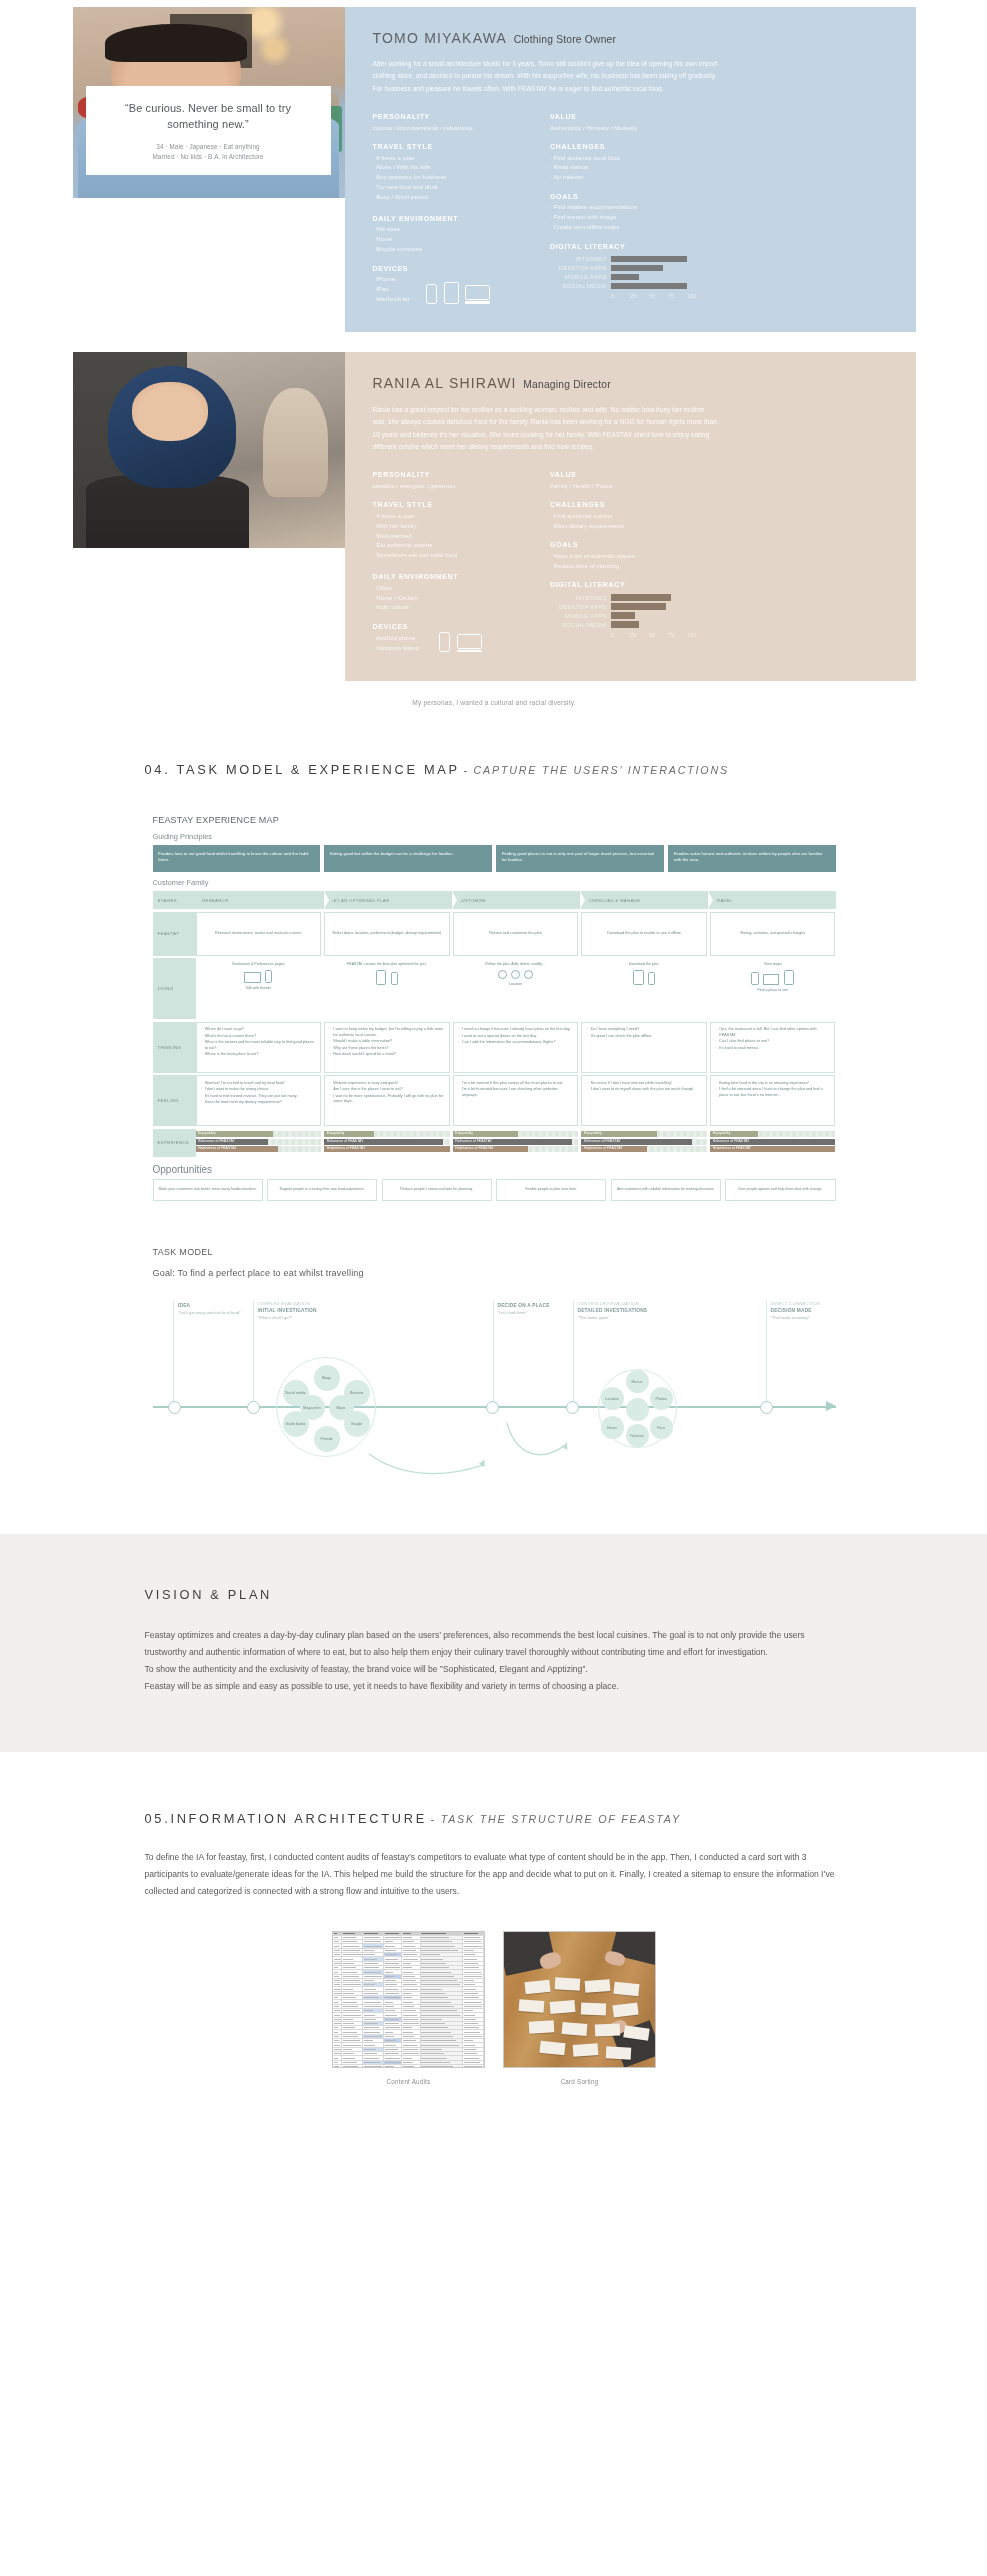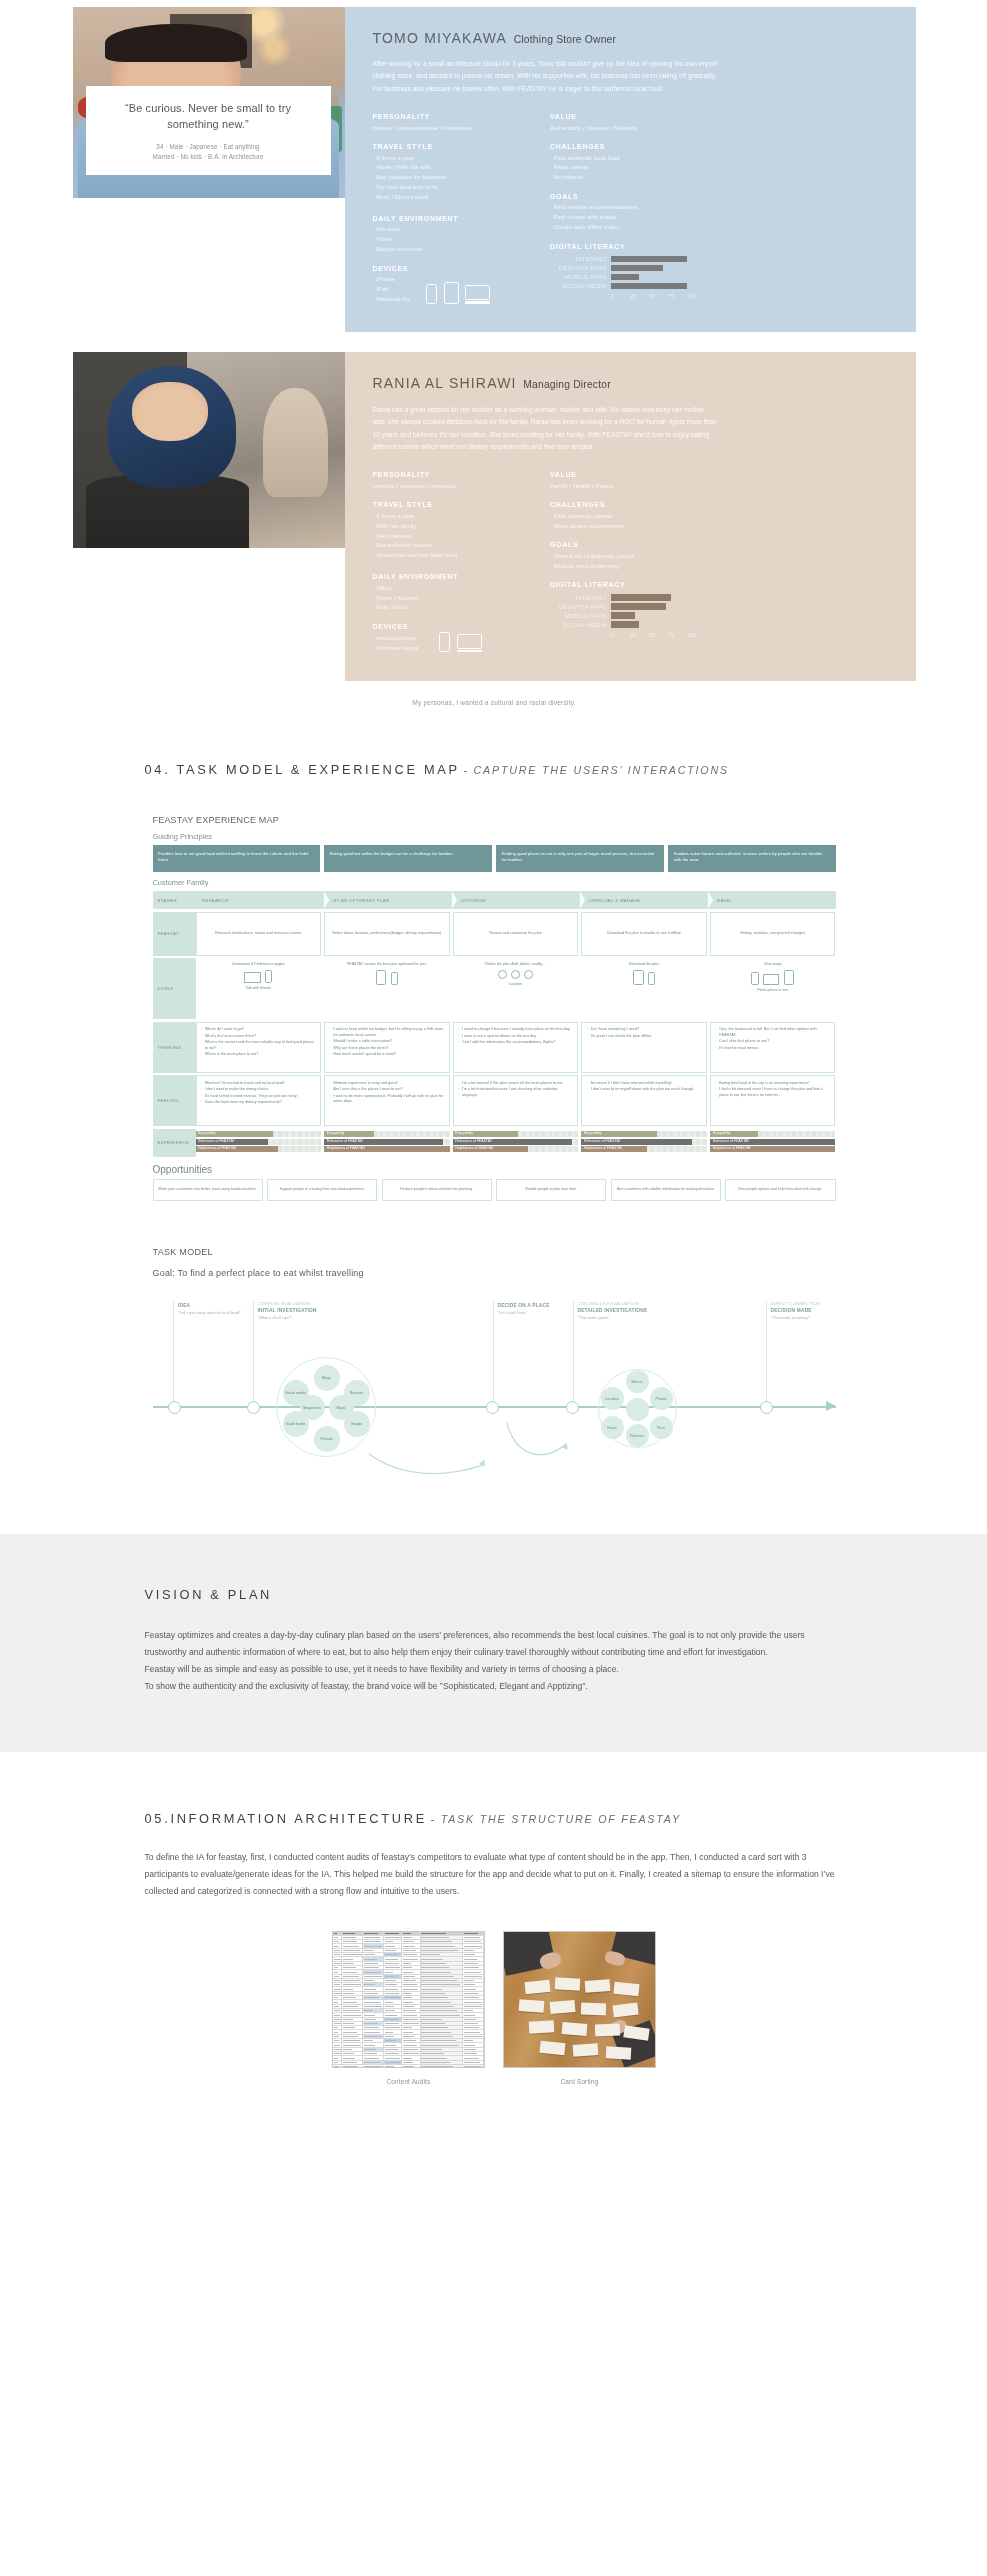--- a/index.html
+++ b/index.html
@@ -835,22 +835,22 @@
         <path d="M497 178 l 6 -6 l 1 9 z" fill="#bfded5"></path>
       </svg>
     </div>
   </div>
 
   <div class="vision-band">
     <div class="wrap">
       <div class="sec-title">VISION &amp; PLAN</div>
       <div style="height:25px"></div>
       <div class="body-text" style="max-width:724px">Feastay optimizes and creates a day-by-day culinary plan based on the users’ preferences, also recommends the best local cuisines. The goal is to not only provide the users trustworthy and authentic information of where to eat, but to also help them enjoy their culinary travel thoroughly without contributing time and effort for investigation.</div>
+      <div class="body-text" style="max-width:724px">To show the authenticity and the exclusivity of feastay, the brand voice will be ”Sophisticated, Elegant and Apptizing”.</div>
       <div class="body-text" style="max-width:724px">Feastay will be as simple and easy as possible to use, yet it needs to have flexibility and variety in terms of choosing a place.</div>
-      <div class="body-text" style="max-width:724px">To show the authenticity and the exclusivity of feastay, the brand voice will be ”Sophisticated, Elegant and Apptizing”.</div>
     </div>
   </div>
 
   <div style="height:59px"></div>
   <div class="wrap">
     <div>
       <span class="sec-title">05.INFORMATION ARCHITECTURE</span>
       <span class="sec-sub">- TASK THE STRUCTURE OF FEASTAY</span>
     </div>
     <div class="body-text" style="margin-top:23px;max-width:724px">To define the IA for feastay, first, I conducted content audits of feastay’s competitors to evaluate what type of content should be in the app. Then, I conducted a card sort with 3 participants to evaluate/generate ideas for the IA. This helped me build the structure for the app and decide what to put on it. Finally, I created a sitemap to ensure the information I’ve collected and categorized is connected with a strong flow and intuitive to the users.</div>

